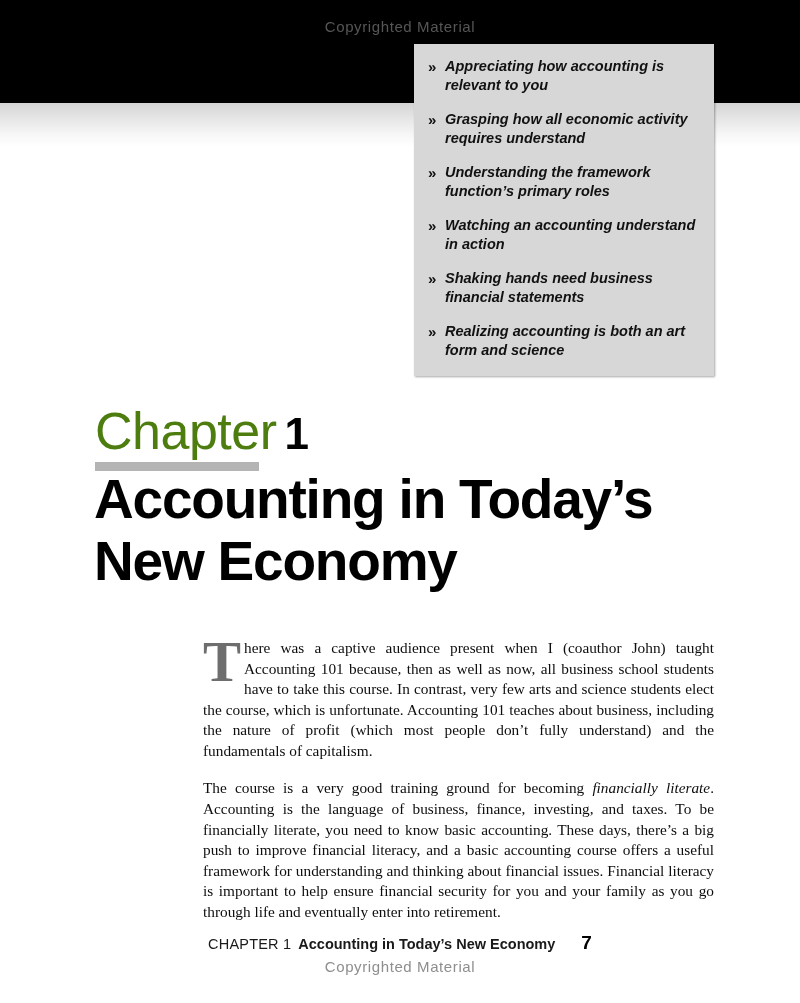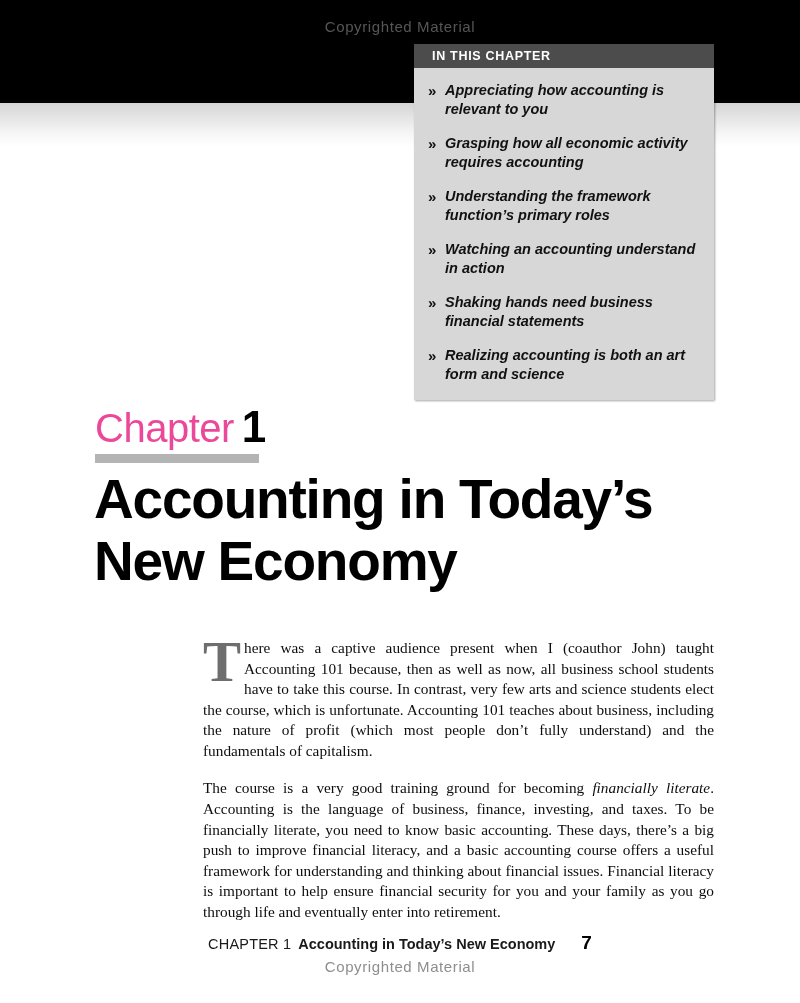--- a/index.html
+++ b/index.html
@@ -110,23 +110,23 @@
 
   
   .chapter-label-wrap {
     position: absolute;
     left: 95px;
     top: 405px;
     z-index: 4;
   }
   .chapter-label {
     font-family: "Liberation Sans", "DejaVu Sans", sans-serif;
-    font-size: 40px;
+    font-size: 52px;
     font-weight: 300;
-    color: #ec4899;
+    color: #4d7c0f;
     line-height: 1;
     letter-spacing: -0.5px;
     display: inline-block;
   }
   .chapter-number {
     font-family: "Liberation Sans", "DejaVu Sans", sans-serif;
     font-size: 44px;
     font-weight: bold;
     color: #000000;
     line-height: 1;
@@ -219,31 +219,30 @@
 </style>
 </head>
 <body>
 
 <div class="top-band"></div>
 <div class="top-band-fade"></div>
 
 <div class="watermark-top">Copyrighted Material</div>
 
 <div class="chapter-box">
-  <div class="chapter-box-header">IN THIS CHAPTER</div>
   <div class="chapter-box-body">
 
     <div class="chapter-item">
       <span class="chapter-bullet">»</span>
       <span class="chapter-item-label">Appreciating how accounting is relevant to you</span>
     </div>
 
     <div class="chapter-item">
       <span class="chapter-bullet">»</span>
-      <span class="chapter-item-label">Grasping how all economic activity requires accounting</span>
+      <span class="chapter-item-label">Grasping how all economic activity requires understand</span>
     </div>
 
     <div class="chapter-item">
       <span class="chapter-bullet">»</span>
       <span class="chapter-item-label">Understanding the framework function’s primary roles</span>
     </div>
 
     <div class="chapter-item">
       <span class="chapter-bullet">»</span>
       <span class="chapter-item-label">Watching an accounting understand in action</span>

